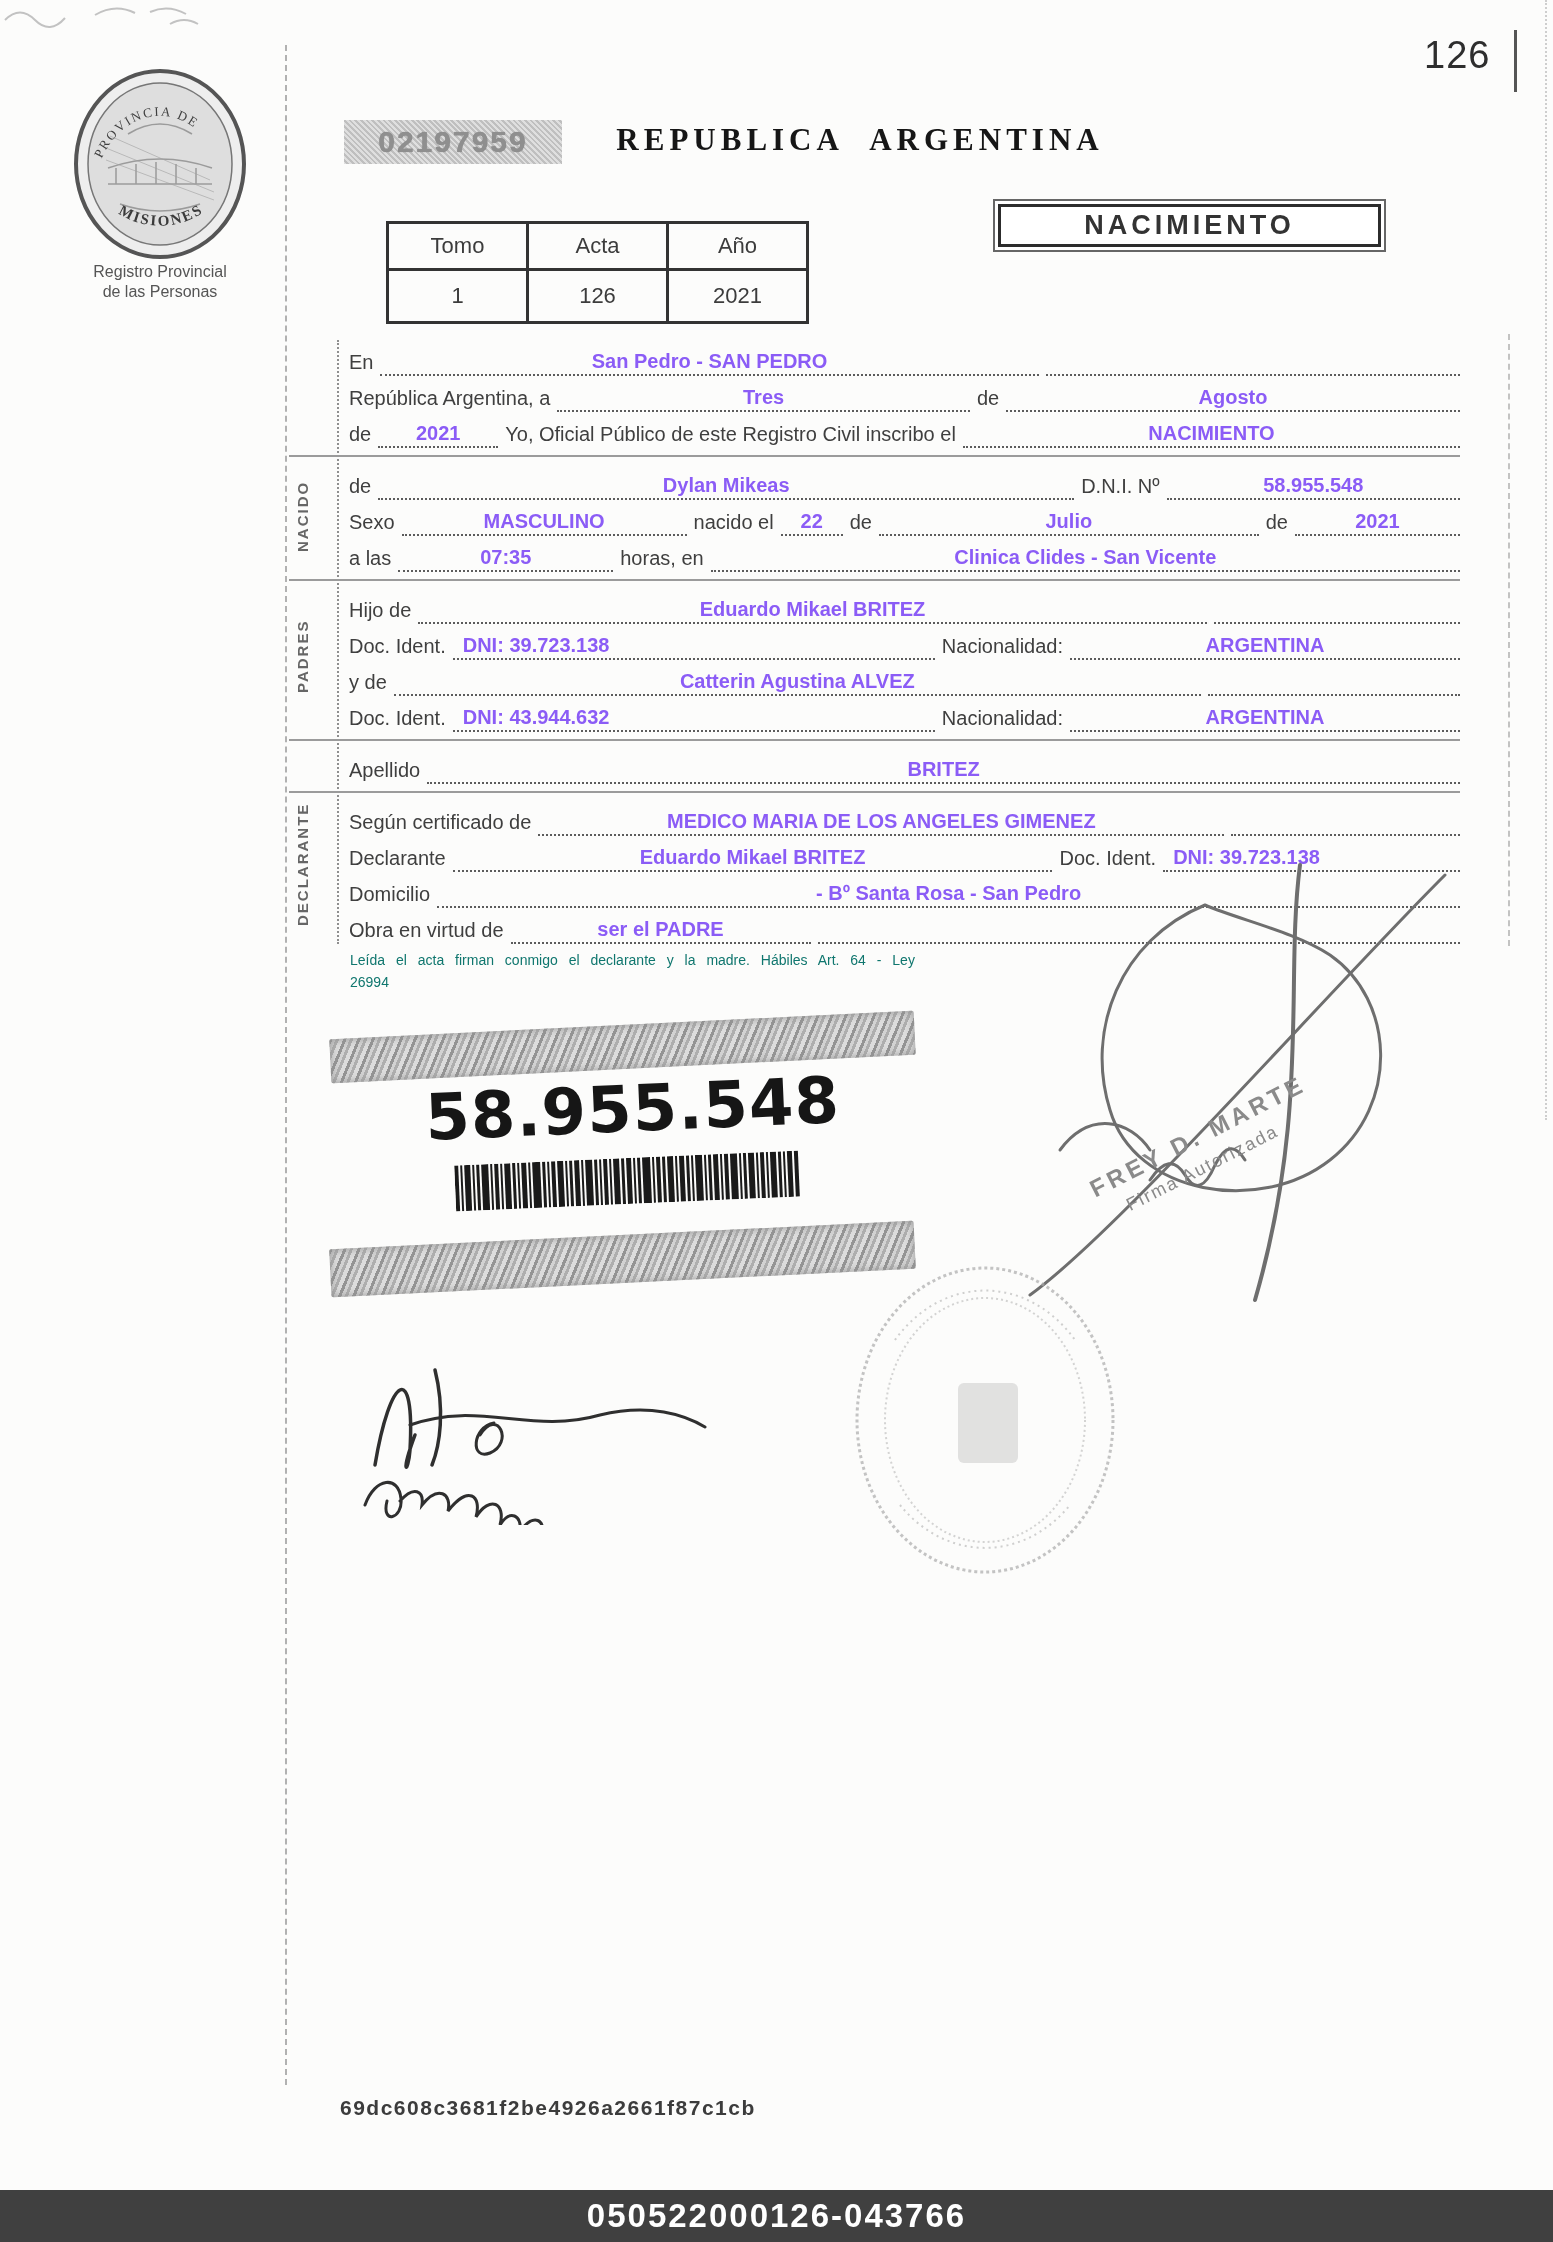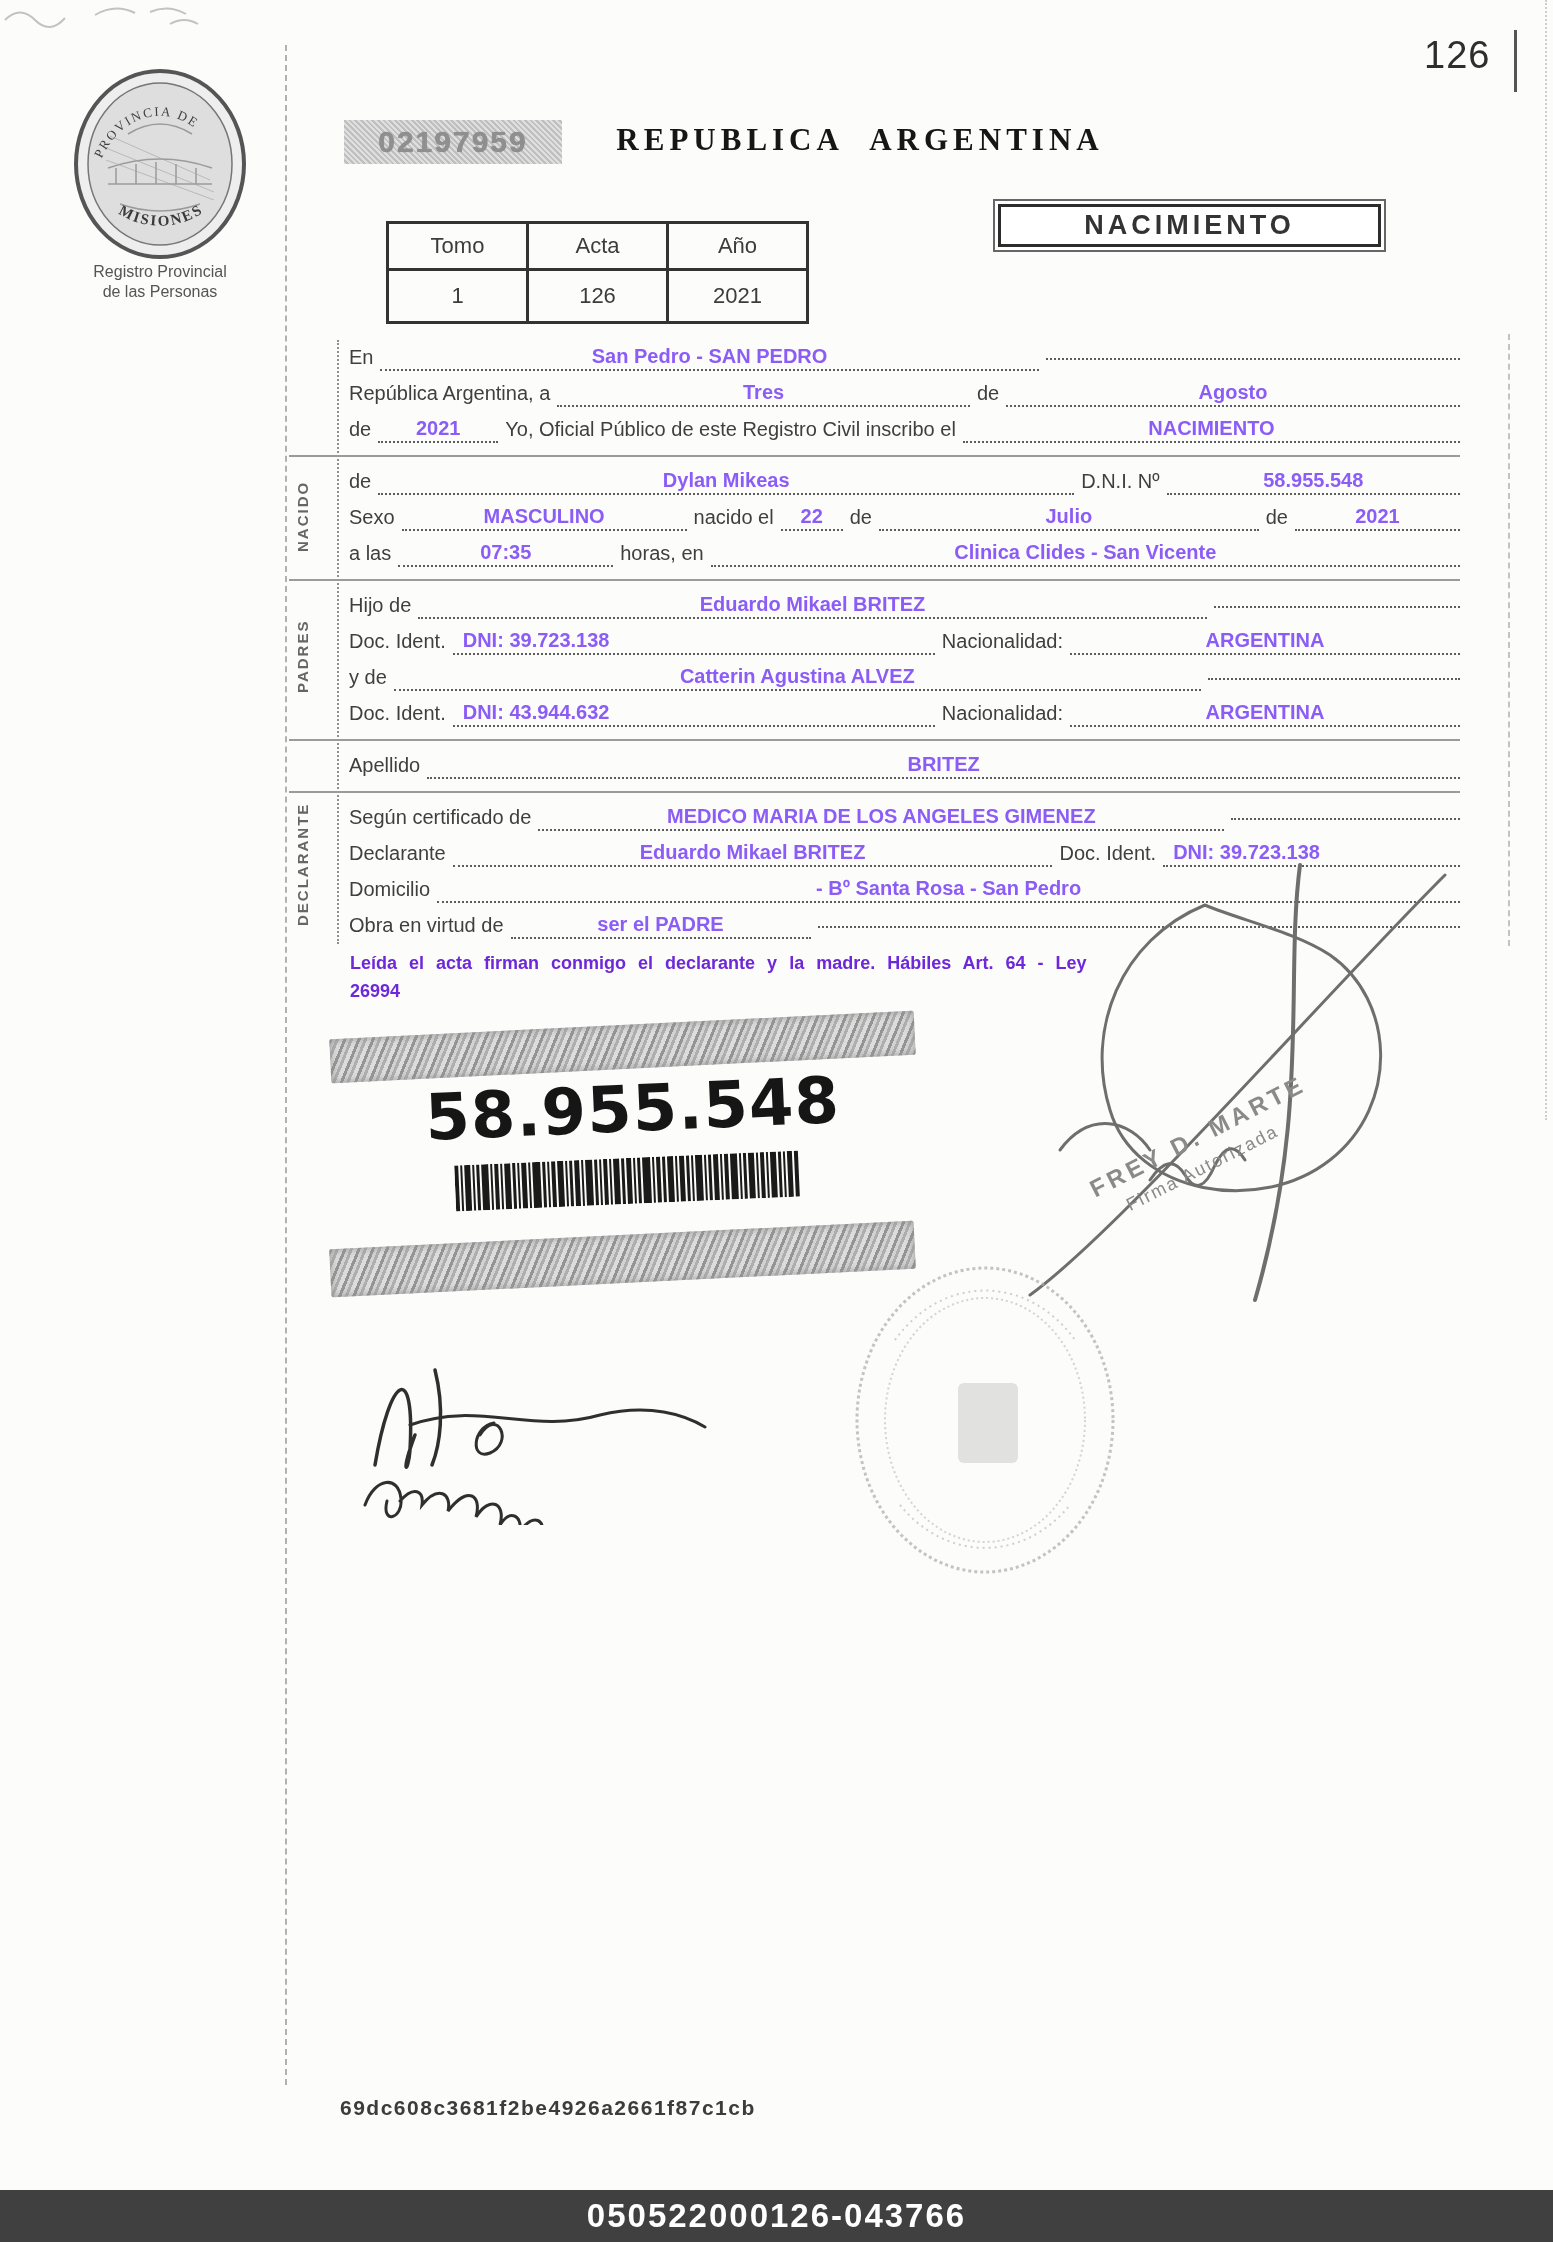--- a/index.html
+++ b/index.html
@@ -21,30 +21,30 @@
   
   table.rec{border-collapse:collapse;}
   table.rec td{border:3px solid #333;width:135px;text-align:center;font-size:22px;color:#3c3c3c;}
   table.rec tr.h td{height:42px;}
   table.rec tr.v td{height:48px;}
   .act-box-outer{width:393px;height:53px;border:2px solid #666;padding:3px;box-sizing:border-box;background:#fff;}
   .act-box-inner{width:100%;height:100%;border:3px solid #2c2c2c;display:flex;align-items:center;justify-content:center;
                  font-size:27px;letter-spacing:4px;color:#333;font-weight:600;box-sizing:border-box;}
   
   .form{left:337px;top:340px;width:1171px;border-left:2px dotted #8f8f8f;padding:0 48px 0 10px;box-sizing:border-box;}
-  .row{display:flex;align-items:center;height:36px;gap:7px;}
+  .row{display:flex;align-items:flex-end;height:36px;gap:7px;}
   .lbl{font-size:20px;color:#3f3f3f;white-space:nowrap;padding-bottom:2px;}
   .fld{border-bottom:2px dotted #5c5c5c;text-align:center;font-weight:bold;font-size:20px;color:#8b5cf6;
        white-space:nowrap;padding-bottom:1px;min-width:30px;}
   .fld.left{text-align:left;padding-left:10px;}
   .sep{border-top:2px solid #9b9b9b;margin:7px 0 7px -60px;width:calc(100% + 60px);}
   .side-label{display:flex;align-items:center;justify-content:center;writing-mode:vertical-rl;transform:rotate(180deg);
               font-size:15px;font-weight:600;letter-spacing:2px;color:#4d4d4d;opacity:.85;width:22px;}
   
-  .note{width:1000px;font-size:18px;font-weight:bold;color:#6d28d9;line-height:1.55;word-spacing:7px;}
+  .note{width:1000px;font-size:14px;font-weight:normal;color:#0f766e;line-height:1.55;word-spacing:7px;}
   
   .band{width:585px;height:44px;border-radius:2px;opacity:.92;
         background:repeating-linear-gradient(115deg,#8c8c8c 0 3px,#cfcfcf 3px 6px,#a8a8a8 6px 9px,#dadada 9px 13px);
         box-shadow:inset 0 0 8px #8a8a8a;}
   .big-number{font-family:"DejaVu Sans",sans-serif;font-weight:800;font-size:64px;letter-spacing:1px;color:#161616;}
   
   .hash{font-size:21px;font-weight:bold;color:#3c3c3c;letter-spacing:1.5px;}
   .footer-bar{left:0;top:2190px;width:1553px;height:52px;background:#404040;display:flex;align-items:center;justify-content:center;}
   .footer-code{color:#fff;font-size:33px;font-weight:bold;letter-spacing:2px;}
   svg{display:block;}

